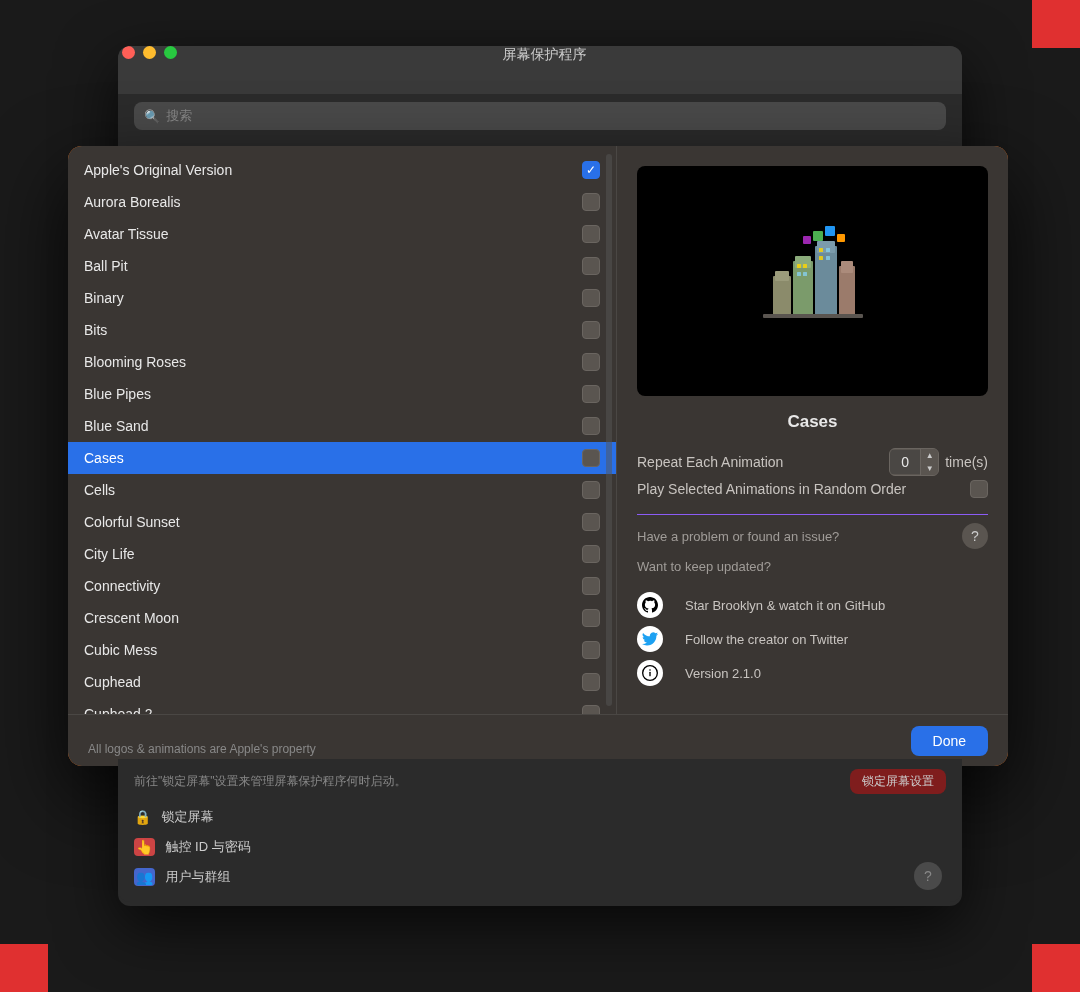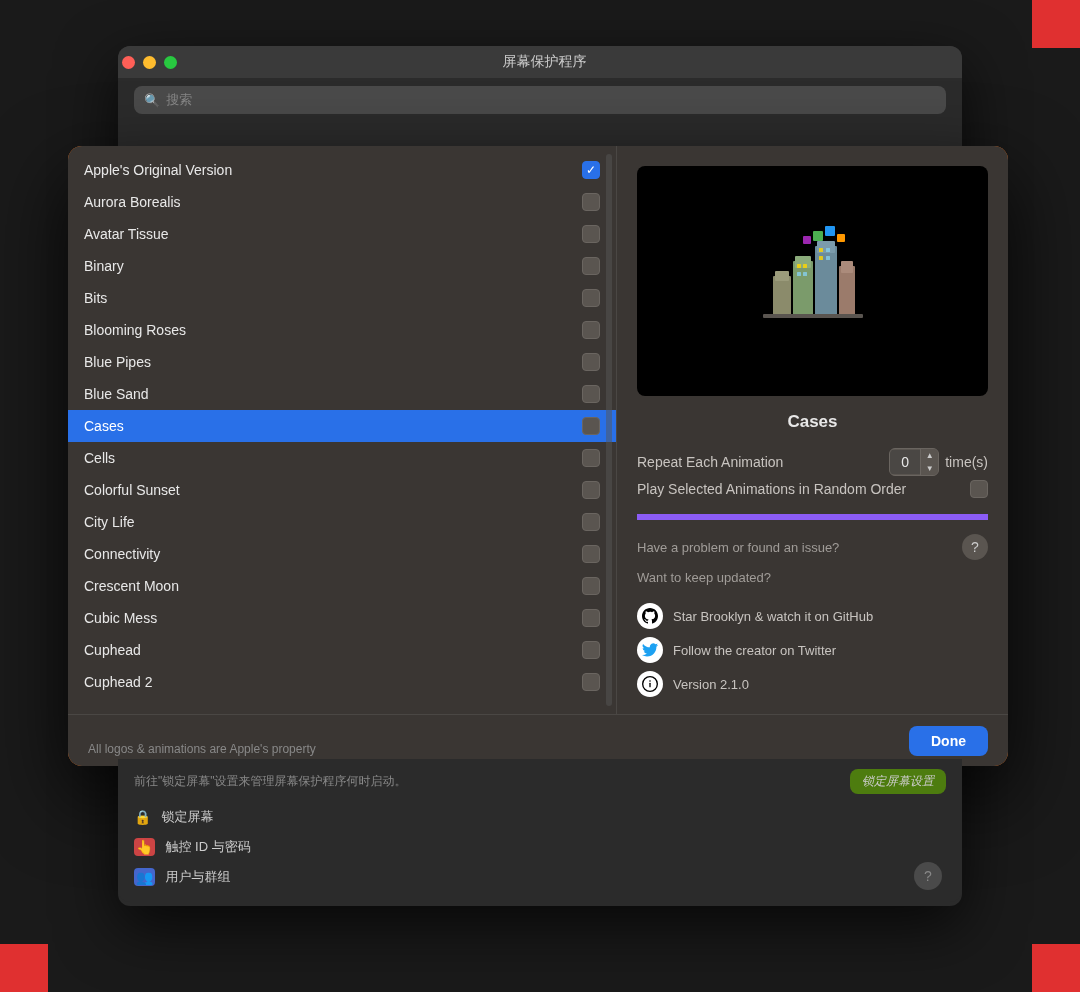--- a/index.html
+++ b/index.html
@@ -31,23 +31,22 @@
       width: 844px;
       height: 860px;
       background: #2b2b2b;
       border-radius: 12px;
       overflow: hidden;
       box-shadow: 0 20px 60px rgba(0,0,0,0.7);
     }
 
     .bg-window-titlebar {
       background: #3a3a3a;
-      height: 32px;
-      display: flex;
-      align-items: center;
+      height: 48px;
+      display: flex;
       padding: 0 4px;
       gap: 8px;
     }
 
     .traffic-light {
       width: 13px;
       height: 13px;
       border-radius: 50%;
     }
     .tl-close { background: #ff5f57; }
@@ -273,22 +272,22 @@
     .toggle {
       width: 18px;
       height: 18px;
       border-radius: 4px;
       background: #5a5550;
       border: 1px solid #6a6560;
     }
 
     
     .links-section {
-      border-top: 6px solid #8b5cf6;
-      padding-top: 14px;
+      border-top: 1px solid #8b5cf6;
+      padding-top: 8px;
     }
 
     .help-row {
       display: flex;
       align-items: center;
       justify-content: space-between;
       margin-bottom: 10px;
     }
 
     .help-text {
@@ -312,21 +311,21 @@
 
     .keep-updated {
       color: #a09c98;
       font-size: 13px;
       margin-bottom: 18px;
     }
 
     .link-row {
       display: flex;
       align-items: center;
-      gap: 10px;
+      gap: 22px;
       margin-bottom: 8px;
     }
 
     .link-icon {
       width: 26px;
       height: 26px;
       border-radius: 50%;
       background: white;
       display: flex;
       align-items: center;
@@ -355,21 +354,21 @@
       margin-top: 17px;
     }
 
     .done-btn {
       background: #2970e8;
       color: white;
       border: none;
       border-radius: 8px;
       padding: 7px 22px;
       font-size: 14px;
-      font-weight: 700;
+      font-weight: 400;
       cursor: pointer;
     }
   </style>
 </head>
 <body>
 
 <div class="red-corner top-right"></div>
 <div class="red-corner bottom-left"></div>
 <div class="red-corner bottom-right"></div>
 
@@ -395,20 +394,24 @@
           <div class="checkbox checked">
             <span class="checkbox-check">✓</span>
           </div>
         </div>
         <div class="list-item">
           <span class="list-item-label">Aurora Borealis</span>
           <div class="checkbox"></div>
         </div>
         <div class="list-item">
           <span class="list-item-label">Avatar Tissue</span>
+          <div class="checkbox"></div>
+        </div>
+        <div class="list-item">
+          <span class="list-item-label">Ball Pit</span>
           <div class="checkbox"></div>
         </div>
         <div class="list-item">
           <span class="list-item-label">Binary</span>
           <div class="checkbox"></div>
         </div>
         <div class="list-item">
           <span class="list-item-label">Bits</span>
           <div class="checkbox"></div>
         </div>
@@ -560,21 +563,21 @@
 
   <div class="modal-footer">
     <span class="footer-text">All logos &amp; animations are Apple's property</span>
     <button class="done-btn">Done</button>
   </div>
 </div>
 
 <div style="position:absolute; bottom:90px; left:118px; right:118px; background:#2b2b2b; border-bottom-left-radius:12px; border-bottom-right-radius:12px; padding: 10px 16px 10px 16px;">
   <div style="display:flex; align-items:center; justify-content:space-between; margin-bottom:8px;">
     <span style="color:#888; font-size:12px;">前往"锁定屏幕"设置来管理屏幕保护程序何时启动。</span>
-    <button style="background:#4d7c0f; color:#ccc; border:none; border-radius:8px; padding:4px 12px; font-size:12px; cursor:pointer;font-style:italic;">锁定屏幕设置</button>
+    <button style="background:#7f1d1d; color:#ccc; border:none; border-radius:8px; padding:4px 12px; font-size:12px; cursor:pointer;">锁定屏幕设置</button>
   </div>
   <div style="display:flex; flex-direction:column; gap:0px;">
     <div style="display:flex; align-items:center; gap:10px; padding:6px 0;">
       <span style="font-size:14px;">🔒</span>
       <span style="color:#ccc; font-size:13px;">锁定屏幕</span>
     </div>
     <div style="display:flex; align-items:center; gap:10px; padding:6px 0;">
       <span style="font-size:14px; background:#c44; border-radius:4px; padding:1px 2px;">👆</span>
       <span style="color:#ccc; font-size:13px;">触控 ID 与密码</span>
     </div>

